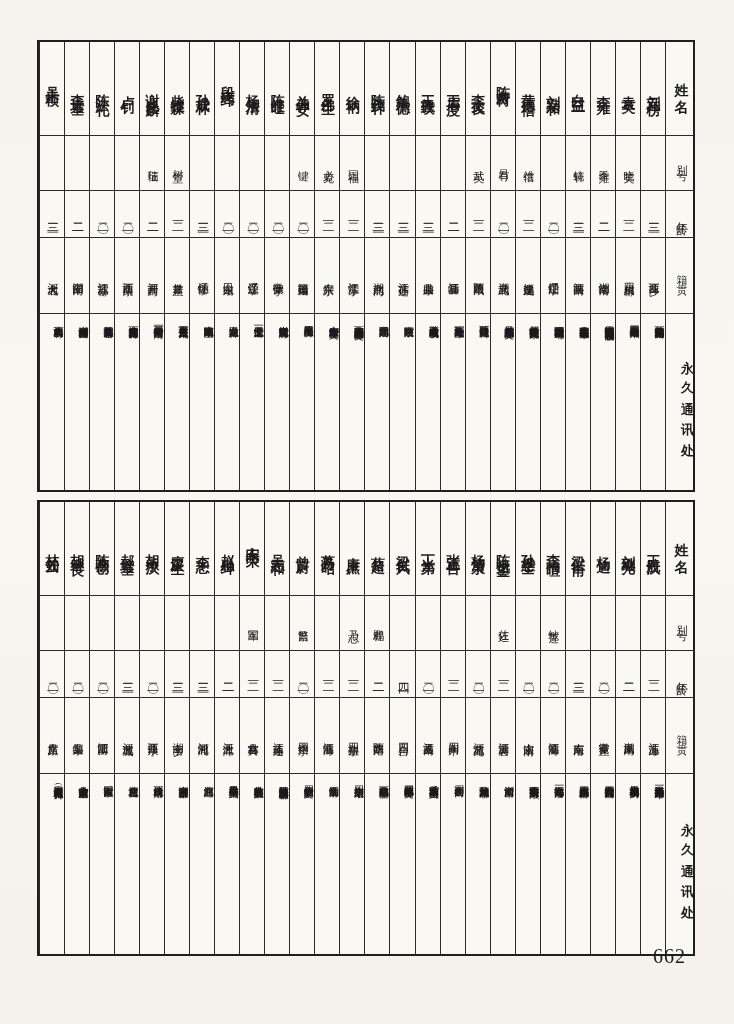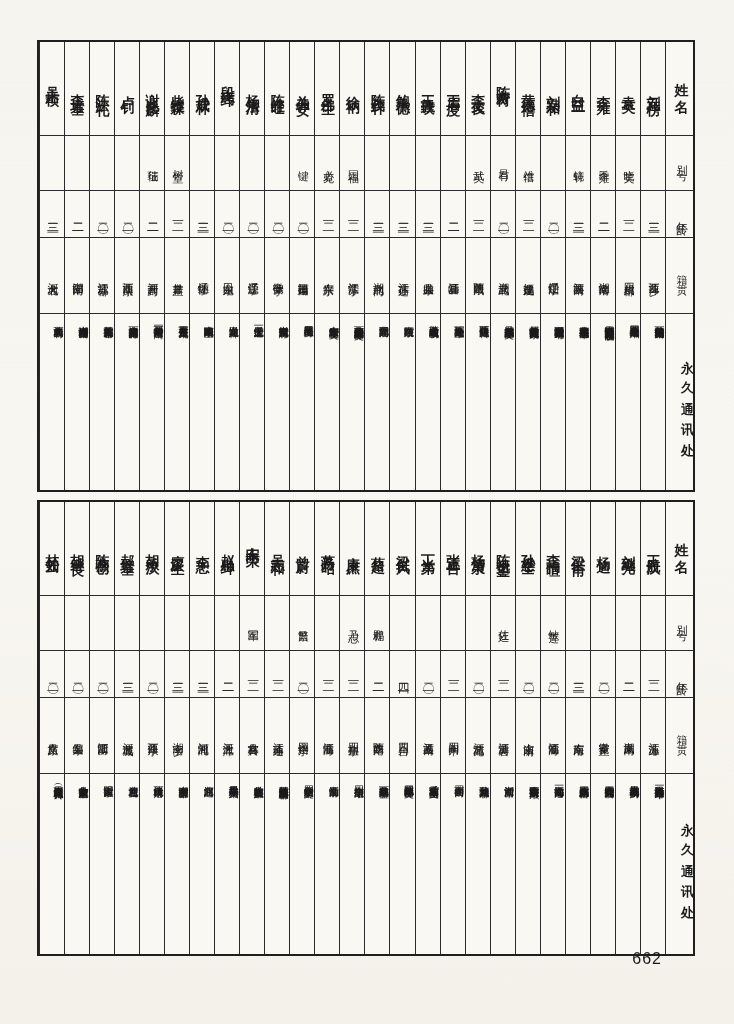--- a/index.html
+++ b/index.html
@@ -43,23 +43,23 @@
   .c-age{height:47px;font-size:12px;text-align:center;line-height:23px;}
   .c-native{height:76px;font-size:11px;text-align:center;line-height:23px;letter-spacing:0.05em;}
   .c-addr{flex:1 1 auto;font-size:10px;line-height:12px;border-bottom:none;padding-top:4px;letter-spacing:0.02em;}
   .head .c-name{letter-spacing:1.2em;font-size:14px;}
   .head .c-alias{letter-spacing:0.6em;}
   .head .c-age{letter-spacing:0.2em;}
   .head .c-native{letter-spacing:0.9em;}
   .head .c-addr{text-align:center;letter-spacing:1.6em;font-size:13px;font-weight:700;padding-top:0;}
   .fn{font-size:7px;letter-spacing:0;font-weight:400;}
   #page-number{
-    position:absolute;right:72px;bottom:56px;
-    font-size:16px;letter-spacing:1px;
-    font-family:Liberation Sans, sans-serif;
+    position:absolute;right:48px;bottom:56px;
+    font-size:20px;letter-spacing:1px;
+    font-family:Liberation Serif, serif;
   }
 </style>
 </head>
 <body>
 
 <div class="paper">
 
   <div class="reg-table" id="table-top">
     <div class="col head">
       <div class="cell c-name">姓名</div>

